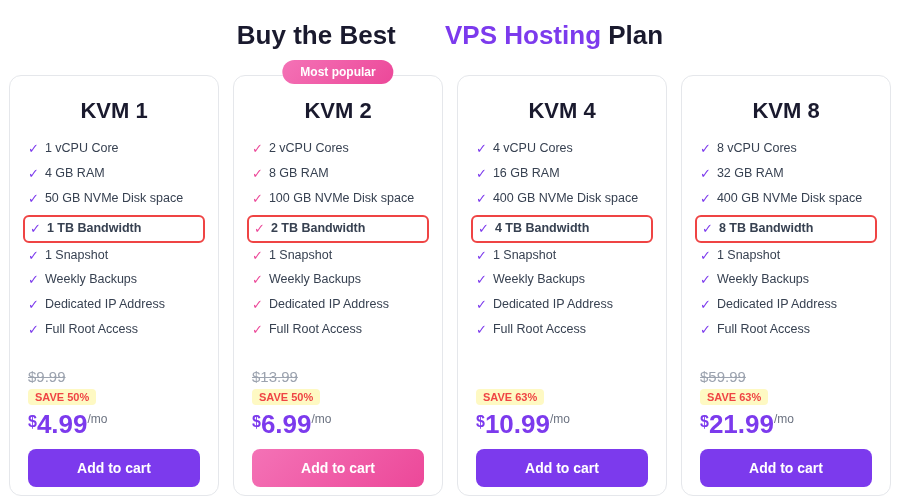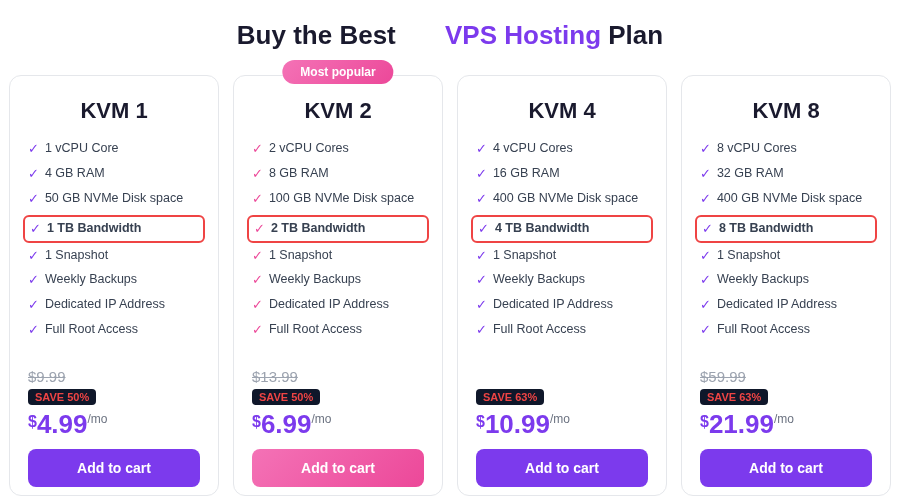--- a/index.html
+++ b/index.html
@@ -92,21 +92,21 @@
       margin-top: 8px;
     }
     .original-price {
       font-size: 15px;
       color: #9ca3af;
       text-decoration: line-through;
       margin-bottom: 2px;
     }
     .save-badge {
       display: inline-block;
-      background: #0f172a;
+      background: #fef9c3;
       color: #ef4444;
       font-size: 11px;
       font-weight: 700;
       padding: 2px 7px;
       border-radius: 4px;
       margin-bottom: 6px;
     }
     .current-price {
       font-size: 26px;
       font-weight: 700;

